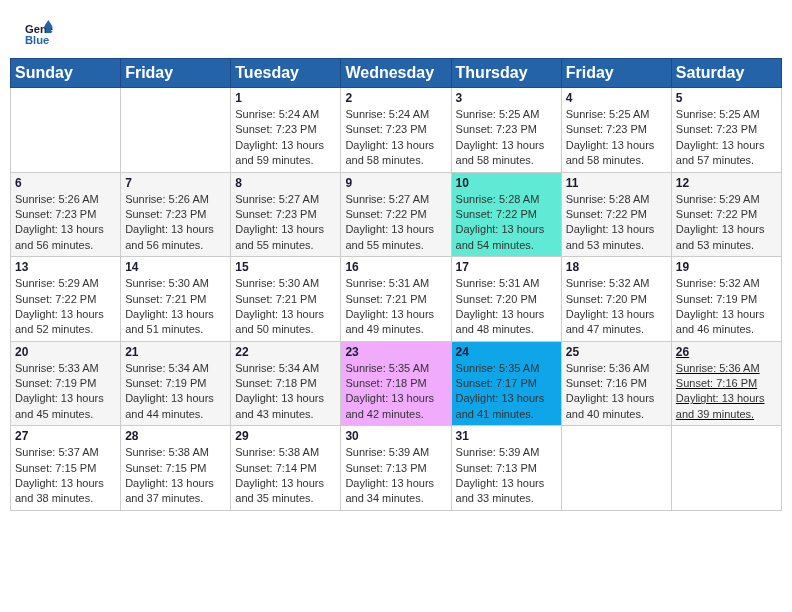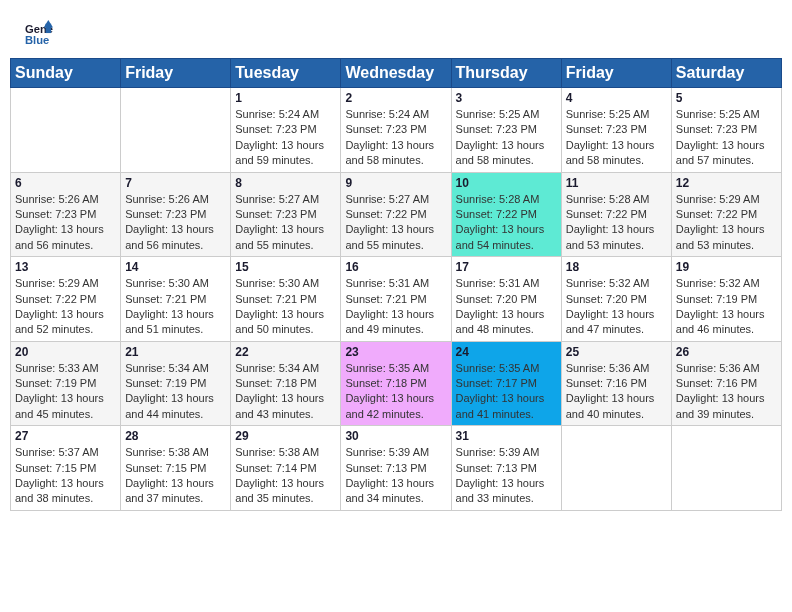--- a/index.html
+++ b/index.html
@@ -266,21 +266,21 @@
           <div class="day-info" style="white-space: pre-line;">Sunrise: 5:35 AM
 Sunset: 7:17 PM
 Daylight: 13 hours and 41 minutes.</div>
         </td>
         <td style="background: rgb(245, 245, 245);">
           <span class="day-num">25</span>
           <div class="day-info" style="white-space: pre-line;">Sunrise: 5:36 AM
 Sunset: 7:16 PM
 Daylight: 13 hours and 40 minutes.</div>
         </td>
-        <td style="background: rgb(245, 245, 245);">
+        <td style="background: rgb(245, 245, 245); text-decoration: underline;">
           <span class="day-num">26</span>
           <div class="day-info" style="white-space: pre-line;">Sunrise: 5:36 AM
 Sunset: 7:16 PM
 Daylight: 13 hours and 39 minutes.</div>
         </td>
       </tr>
       <tr>
         <td>
           <span class="day-num">27</span>
           <div class="day-info" style="white-space: pre-line;">Sunrise: 5:37 AM

